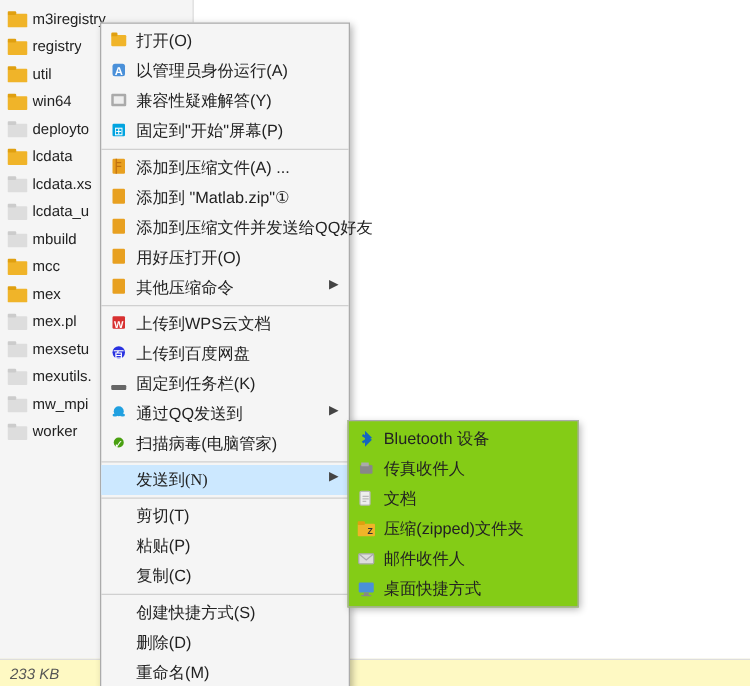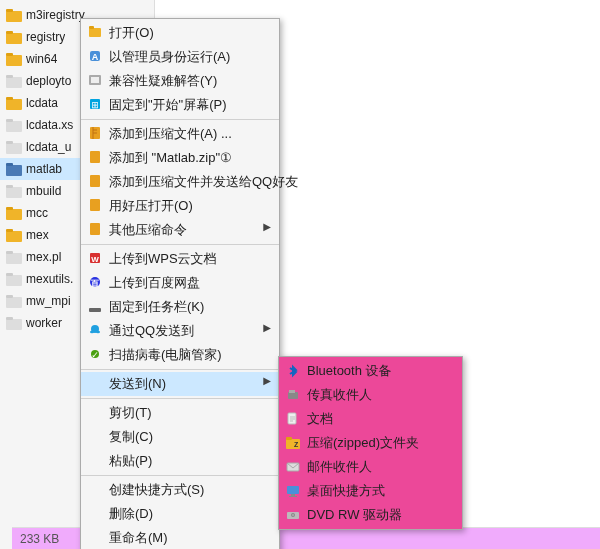--- a/index.html
+++ b/index.html
@@ -88,20 +88,21 @@
       height: 24px;
       cursor: pointer;
       font-size: 13px;
       color: #222;
       position: relative;
       white-space: nowrap;
     }
 
     .menu-item:hover, .menu-item.hovered {
       background: #cce8ff;
+      font-family: Liberation Serif, serif;
     }
 
     .menu-item .menu-icon {
       position: absolute;
       left: 6px;
       width: 16px;
       height: 16px;
       display: flex;
       align-items: center;
       justify-content: center;
@@ -118,26 +119,25 @@
       background: #d0d0d0;
       margin: 2px 0;
     }
 
     
     .submenu {
       position: absolute;
       top: 336px;
       left: 278px;
       width: 185px;
-      background: #ec4899;
+      background: #84cc16;
       border: 1px solid #ababab;
       box-shadow: 2px 2px 6px rgba(0,0,0,0.3);
       z-index: 20;
       padding: 2px 0;
-      margin-top: 20px;
     }
 
     .submenu-item {
       display: flex;
       align-items: center;
       padding: 3px 8px 3px 28px;
       height: 24px;
       cursor: pointer;
       font-size: 13px;
       color: #222;
@@ -152,30 +152,31 @@
       height: 16px;
       display: flex;
       align-items: center;
       justify-content: center;
     }
 
     
     .status-bar {
       position: absolute;
       bottom: 0;
-      left: 12px;
+      left: 0;
       right: 0;
       height: 22px;
-      background: #f0abfc;
+      background: #fef9c3;
       border-top: 1px solid #ddd;
       display: flex;
       align-items: center;
       padding: 0 8px;
       font-size: 12px;
       color: #555;
+      font-style: italic;
     }
   </style>
 </head>
 <body>
 
 <div class="file-explorer">
 
   <div class="sidebar">
     <div class="sidebar-item">
       <svg class="folder-icon" viewBox="0 0 16 14">
@@ -189,20 +190,27 @@
           <rect x="0" y="3" width="16" height="11" rx="1" fill="#f0b429"></rect>
           <rect x="0" y="1" width="7" height="3" rx="1" fill="#e0a010"></rect>
         </svg>
       <span class="sidebar-item-label">registry</span>
     </div>
     <div class="sidebar-item">
       <svg class="folder-icon" viewBox="0 0 16 14">
           <rect x="0" y="3" width="16" height="11" rx="1" fill="#f0b429"></rect>
           <rect x="0" y="1" width="7" height="3" rx="1" fill="#e0a010"></rect>
         </svg>
+      <span class="sidebar-item-label">util</span>
+    </div>
+    <div class="sidebar-item">
+      <svg class="folder-icon" viewBox="0 0 16 14">
+          <rect x="0" y="3" width="16" height="11" rx="1" fill="#f0b429"></rect>
+          <rect x="0" y="1" width="7" height="3" rx="1" fill="#e0a010"></rect>
+        </svg>
       <span class="sidebar-item-label">win64</span>
     </div>
     <div class="sidebar-item">
       <svg class="folder-icon" viewBox="0 0 16 14">
           <rect x="0" y="3" width="16" height="11" rx="1" fill="#ddd"></rect>
           <rect x="0" y="1" width="7" height="3" rx="1" fill="#ccc"></rect>
         </svg>
       <span class="sidebar-item-label">deployto</span>
     </div>
     <div class="sidebar-item">
@@ -219,27 +227,20 @@
         </svg>
       <span class="sidebar-item-label">lcdata.xs</span>
     </div>
     <div class="sidebar-item">
       <svg class="folder-icon" viewBox="0 0 16 14">
           <rect x="0" y="3" width="16" height="11" rx="1" fill="#ddd"></rect>
           <rect x="0" y="1" width="7" height="3" rx="1" fill="#ccc"></rect>
         </svg>
       <span class="sidebar-item-label">lcdata_u</span>
     </div>
-    <div class="sidebar-item selected">
-      <svg class="folder-icon" viewBox="0 0 16 14">
-          <rect x="0" y="3" width="16" height="11" rx="1" fill="#4a7ab5"></rect>
-          <rect x="0" y="1" width="7" height="3" rx="1" fill="#3a6aa5"></rect>
-        </svg>
-      <span class="sidebar-item-label">matlab</span>
-    </div>
     <div class="sidebar-item">
       <svg class="folder-icon" viewBox="0 0 16 14">
           <rect x="0" y="3" width="16" height="11" rx="1" fill="#ddd"></rect>
           <rect x="0" y="1" width="7" height="3" rx="1" fill="#ccc"></rect>
         </svg>
       <span class="sidebar-item-label">mbuild</span>
     </div>
     <div class="sidebar-item">
       <svg class="folder-icon" viewBox="0 0 16 14">
           <rect x="0" y="3" width="16" height="11" rx="1" fill="#f0b429"></rect>
@@ -253,20 +254,27 @@
           <rect x="0" y="1" width="7" height="3" rx="1" fill="#e0a010"></rect>
         </svg>
       <span class="sidebar-item-label">mex</span>
     </div>
     <div class="sidebar-item">
       <svg class="folder-icon" viewBox="0 0 16 14">
           <rect x="0" y="3" width="16" height="11" rx="1" fill="#ddd"></rect>
           <rect x="0" y="1" width="7" height="3" rx="1" fill="#ccc"></rect>
         </svg>
       <span class="sidebar-item-label">mex.pl</span>
+    </div>
+    <div class="sidebar-item">
+      <svg class="folder-icon" viewBox="0 0 16 14">
+          <rect x="0" y="3" width="16" height="11" rx="1" fill="#ddd"></rect>
+          <rect x="0" y="1" width="7" height="3" rx="1" fill="#ccc"></rect>
+        </svg>
+      <span class="sidebar-item-label">mexsetu</span>
     </div>
     <div class="sidebar-item">
       <svg class="folder-icon" viewBox="0 0 16 14">
           <rect x="0" y="3" width="16" height="11" rx="1" fill="#ddd"></rect>
           <rect x="0" y="1" width="7" height="3" rx="1" fill="#ccc"></rect>
         </svg>
       <span class="sidebar-item-label">mexutils.</span>
     </div>
     <div class="sidebar-item">
       <svg class="folder-icon" viewBox="0 0 16 14">
@@ -426,25 +434,25 @@
     <span>发送到(N)</span>
     <span class="arrow">▶</span>
   </div>
   <div class="menu-separator"></div>
   <div class="menu-item">
     <span class="menu-icon"></span>
     <span>剪切(T)</span>
   </div>
   <div class="menu-item">
     <span class="menu-icon"></span>
+    <span>粘贴(P)</span>
+  </div>
+  <div class="menu-item">
+    <span class="menu-icon"></span>
     <span>复制(C)</span>
-  </div>
-  <div class="menu-item">
-    <span class="menu-icon"></span>
-    <span>粘贴(P)</span>
   </div>
   <div class="menu-separator"></div>
   <div class="menu-item">
     <span class="menu-icon"></span>
     <span>创建快捷方式(S)</span>
   </div>
   <div class="menu-item">
     <span class="menu-icon"></span>
     <span>删除(D)</span>
   </div>
@@ -505,27 +513,17 @@
   <div class="submenu-item">
     <span class="sub-icon">
       <svg width="14" height="14" viewBox="0 0 14 14">
           <rect x="1" y="2" width="12" height="8" rx="1" fill="#4a90d9"></rect>
           <rect x="5" y="10" width="4" height="2" fill="#888"></rect>
           <rect x="3" y="12" width="8" height="1" fill="#888"></rect>
         </svg>
     </span>
     <span>桌面快捷方式</span>
   </div>
-  <div class="submenu-item">
-    <span class="sub-icon">
-      <svg width="14" height="14" viewBox="0 0 14 14">
-          <rect x="1" y="4" width="12" height="7" rx="1" fill="#bbb"></rect>
-          <circle cx="7" cy="7" r="2" fill="#888"></circle>
-          <circle cx="7" cy="7" r="0.8" fill="#ccc"></circle>
-        </svg>
-    </span>
-    <span>DVD RW 驱动器</span>
-  </div>
 </div>
 
 <div class="status-bar">
   <span>233 KB</span>
 </div>
 
 </body></html>

